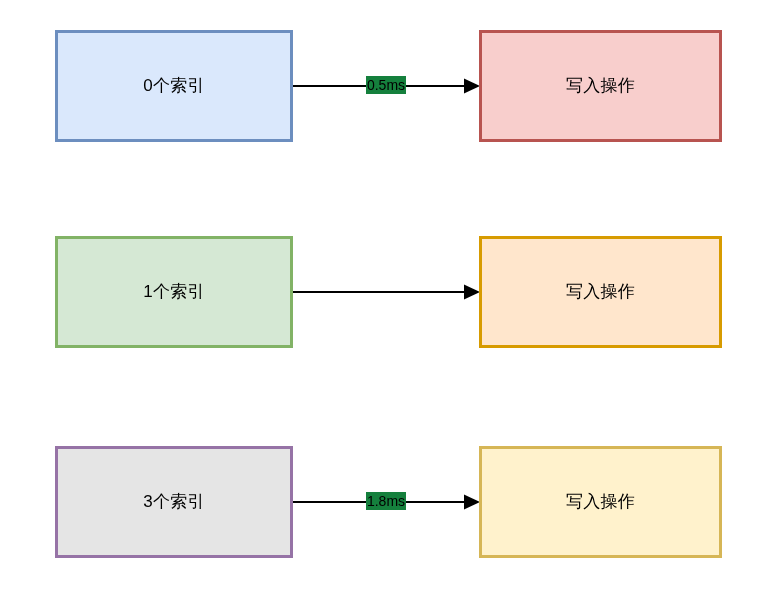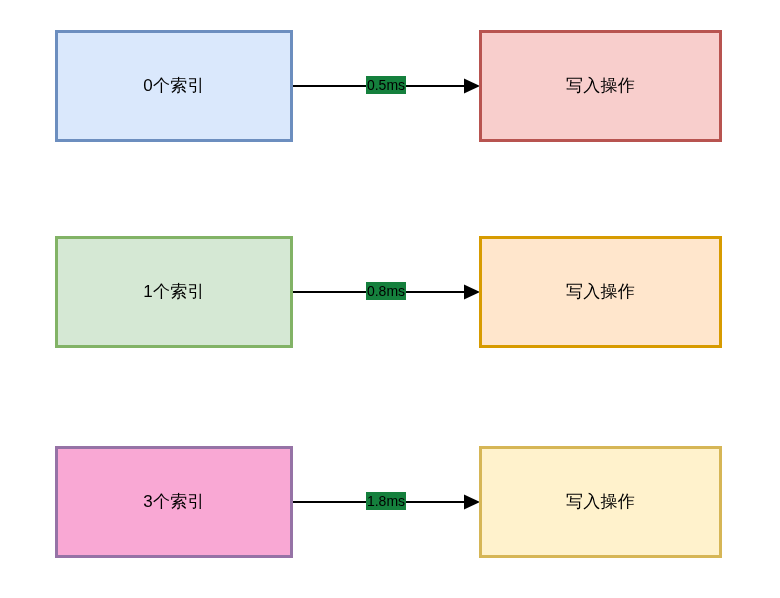--- a/index.html
+++ b/index.html
@@ -108,30 +108,27 @@
     </div>
     <div class="flow-row" style="top: 236px;">
       <div class="node node-source" style="background: rgb(213, 232, 212); border-color: rgb(130, 179, 102);">
         <span class="node-label">1个索引</span>
       </div>
       <div class="edge">
         <svg viewBox="0 0 188 112" xmlns="http://www.w3.org/2000/svg">
           <line x1="1" y1="56" x2="174" y2="56" stroke="#000000" stroke-width="2.2"></line>
           <polygon points="172,48.5 188,56 172,63.5" fill="#000000"></polygon>
         </svg>
-        <div class="edge-label">
-          <span>0.8ms</span>
-        </div>
       </div>
       <div class="node node-target" style="background: rgb(255, 230, 204); border-color: rgb(215, 155, 0);">
         <span class="node-label">写入操作</span>
       </div>
     </div>
     <div class="flow-row" style="top: 446px;">
-      <div class="node node-source" style="background: #f9a8d4; border-color: rgb(150, 115, 166);">
+      <div class="node node-source" style="background: #e5e5e5; border-color: rgb(150, 115, 166);">
         <span class="node-label">3个索引</span>
       </div>
       <div class="edge">
         <svg viewBox="0 0 188 112" xmlns="http://www.w3.org/2000/svg">
           <line x1="1" y1="56" x2="174" y2="56" stroke="#000000" stroke-width="2.2"></line>
           <polygon points="172,48.5 188,56 172,63.5" fill="#000000"></polygon>
         </svg>
         <div class="edge-label">
           <span>1.8ms</span>
         </div>

